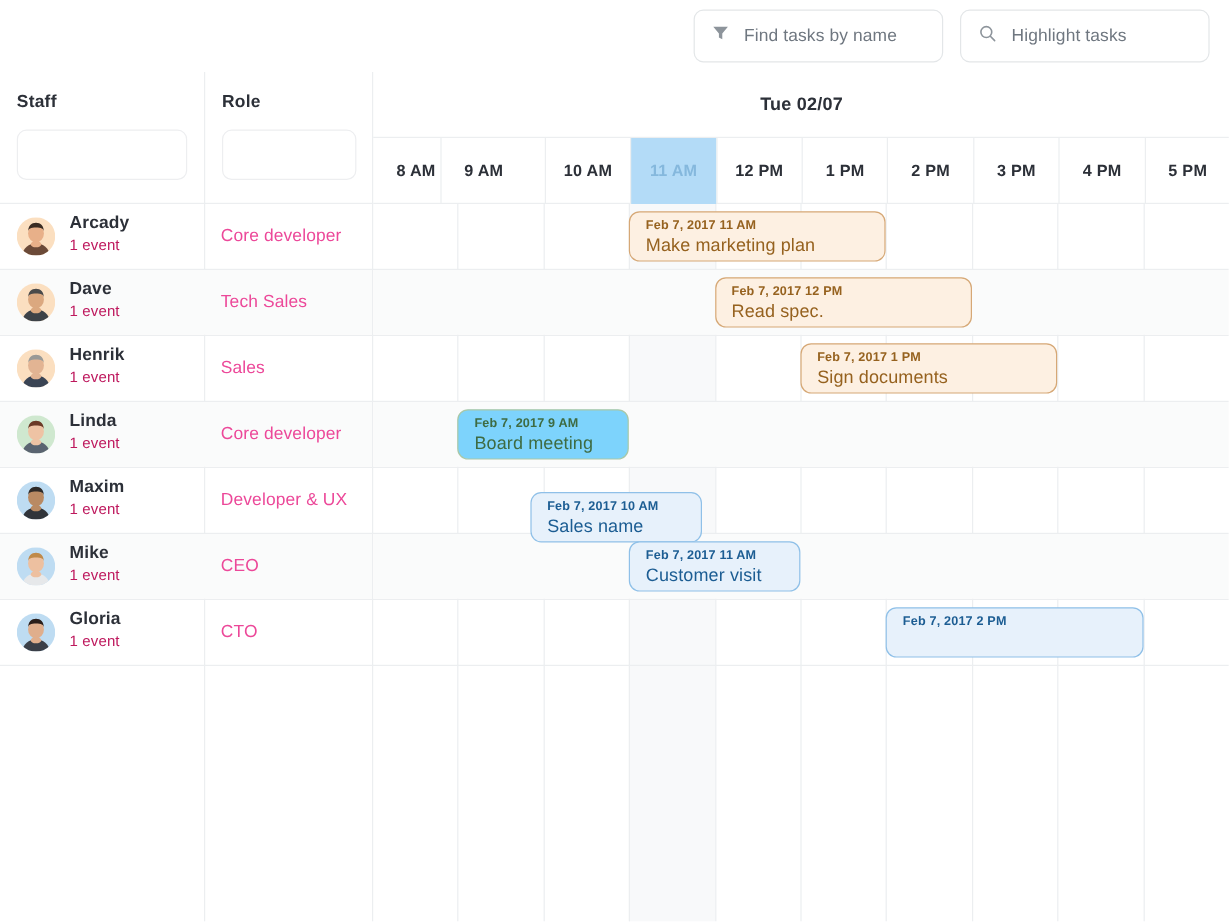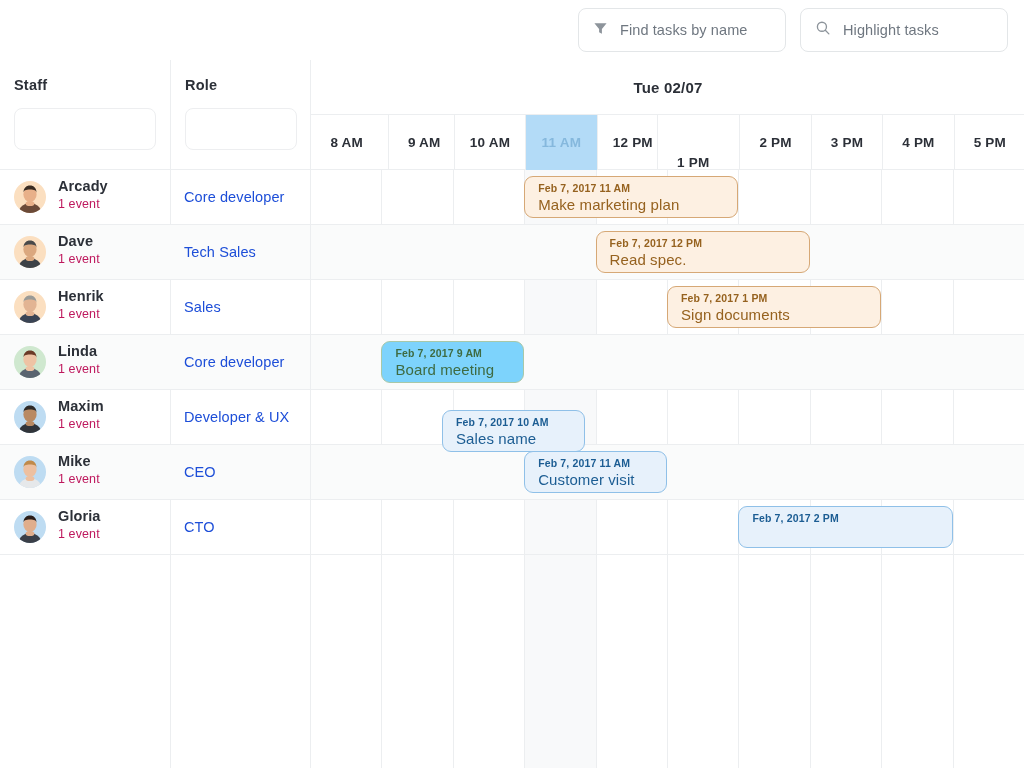--- a/index.html
+++ b/index.html
@@ -114,21 +114,21 @@
     position:absolute; left:58px; top:8px;
     font-size:14.5px; font-weight:700; color:#2c3038; letter-spacing:.1px;
   }
   .staff-sub {
     position:absolute; left:58px; top:27px;
     font-size:12.5px; color:#be185d; letter-spacing:.1px;
   }
   .role-text {
     position:absolute; left:184px; top:0; height:54px;
     display:flex; align-items:center;
-    font-size:14.5px; color:#1d4ed8; letter-spacing:.1px;
+    font-size:14.5px; color:#ec4899; letter-spacing:.1px;
   }
 
   
   .event {
     position:absolute; height:42px; top:6px;
     border-radius:9px; border:1px solid;
     padding:5px 13px 0 13px; overflow:hidden;
   }
   .event .ev-time {
     font-size:10.5px; font-weight:700; letter-spacing:.15px; line-height:13px;
@@ -177,33 +177,33 @@
     <div class="hdr-cell-role">
       <div class="hdr-title role">Role</div>
       <input class="filter-input" placeholder="" style="">
     </div>
     <div class="tl-head">
       <div class="tl-date">Tue 02/07</div>
       <div class="tl-hours" id="hours-strip">
           <div class="hour-cell" style="left: 0px; width: 71.4px;">
             <span>8 AM</span>
           </div>
-          <div class="hour-cell" style="left: 77px; width: 71.4px; text-align: center;">
+          <div class="hour-cell" style="left: 56px; width: 71.4px; text-align: center;">
             <span>9 AM</span>
           </div>
           <div class="hour-cell" style="left: 142.8px; width: 71.4px;">
             <span>10 AM</span>
           </div>
           <div class="hour-cell current" style="left: 214.2px; width: 71.4px;">
             <span>11 AM</span>
           </div>
           <div class="hour-cell" style="left: 285.6px; width: 71.4px;">
             <span>12 PM</span>
           </div>
-          <div class="hour-cell" style="left: 346px; width: 71.4px; align-items: flex-end;">
+          <div class="hour-cell" style="left: 357px; width: 71.4px;">
             <span>1 PM</span>
           </div>
           <div class="hour-cell" style="left: 428.4px; width: 71.4px;">
             <span>2 PM</span>
           </div>
           <div class="hour-cell" style="left: 499.8px; width: 71.4px;">
             <span>3 PM</span>
           </div>
           <div class="hour-cell" style="left: 571.2px; width: 71.4px;">
             <span>4 PM</span>

